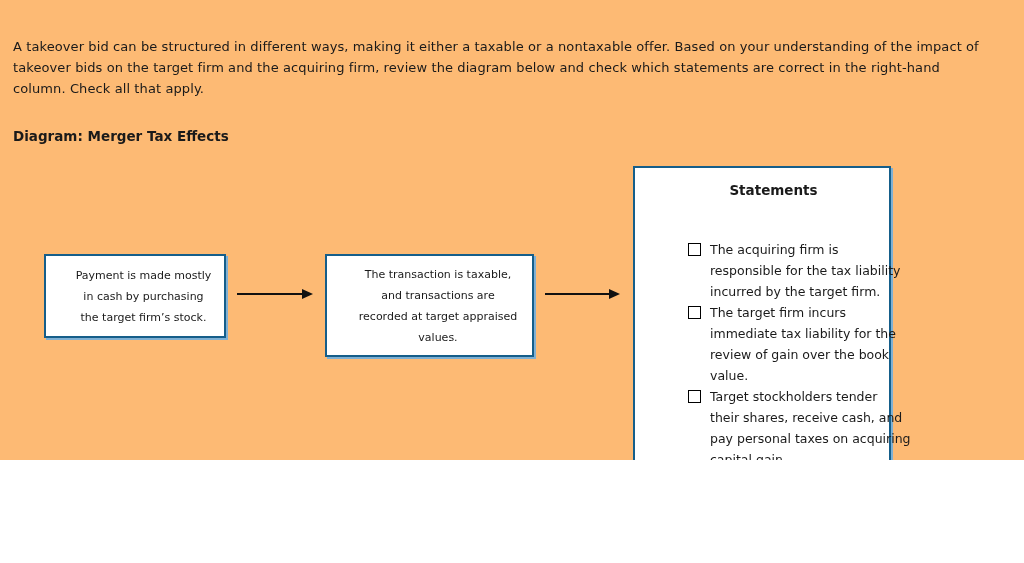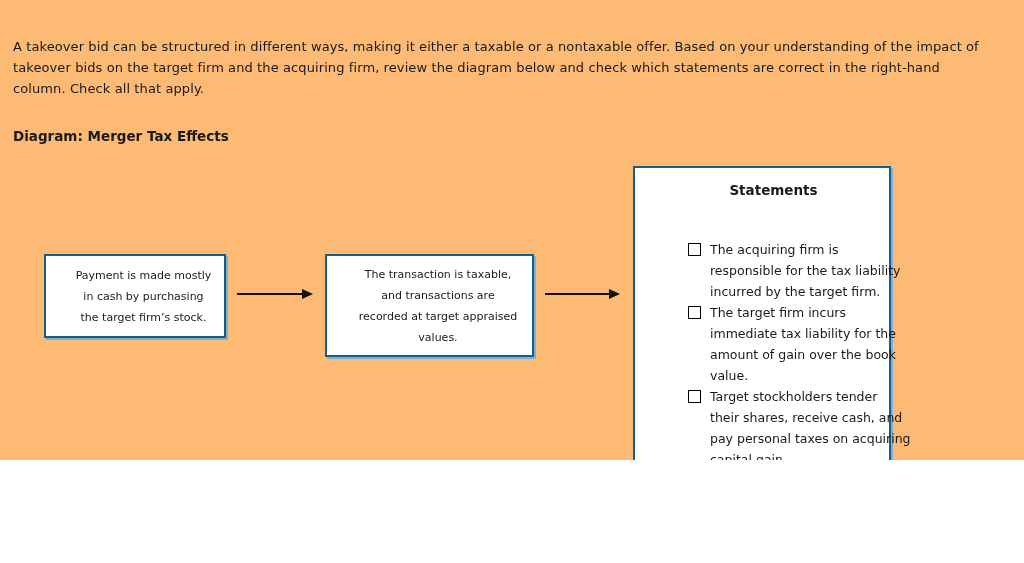--- a/index.html
+++ b/index.html
@@ -150,21 +150,21 @@
     <span class="checkbox" role="checkbox" aria-checked="false"></span>
     <span class="statement-text">The acquiring firm is
 responsible for the tax liability
 incurred by the target firm.</span>
   </div>
 
   <div class="statement-item">
     <span class="checkbox" role="checkbox" aria-checked="false"></span>
     <span class="statement-text">The target firm incurs
 immediate tax liability for the
-amount of gain over the book
+review of gain over the book
 value.</span>
   </div>
 
   <div class="statement-item">
     <span class="checkbox" role="checkbox" aria-checked="false"></span>
     <span class="statement-text">Target stockholders tender
 their shares, receive cash, and
 pay personal taxes on acquiring
 capital gain.</span>
   </div>

